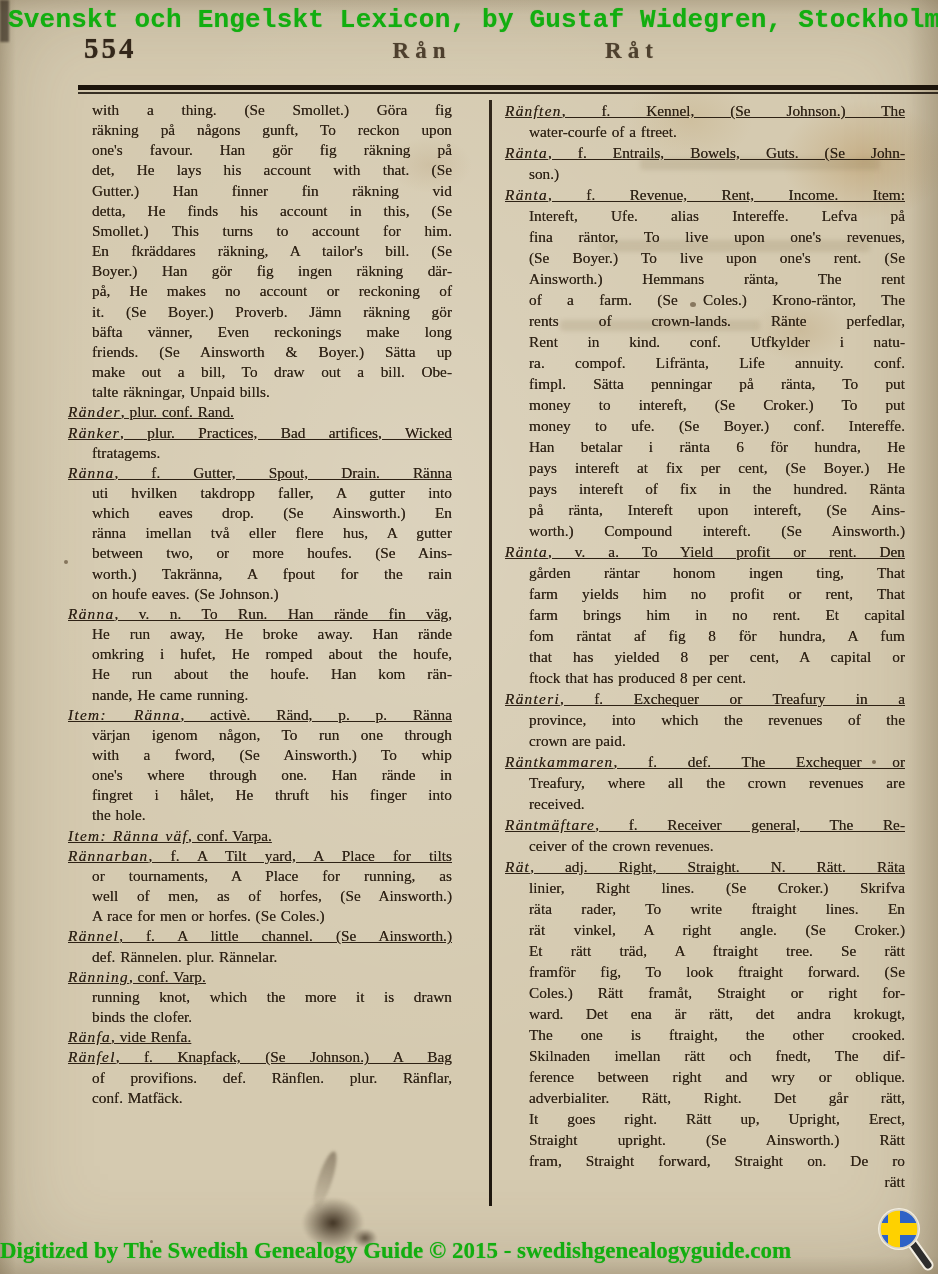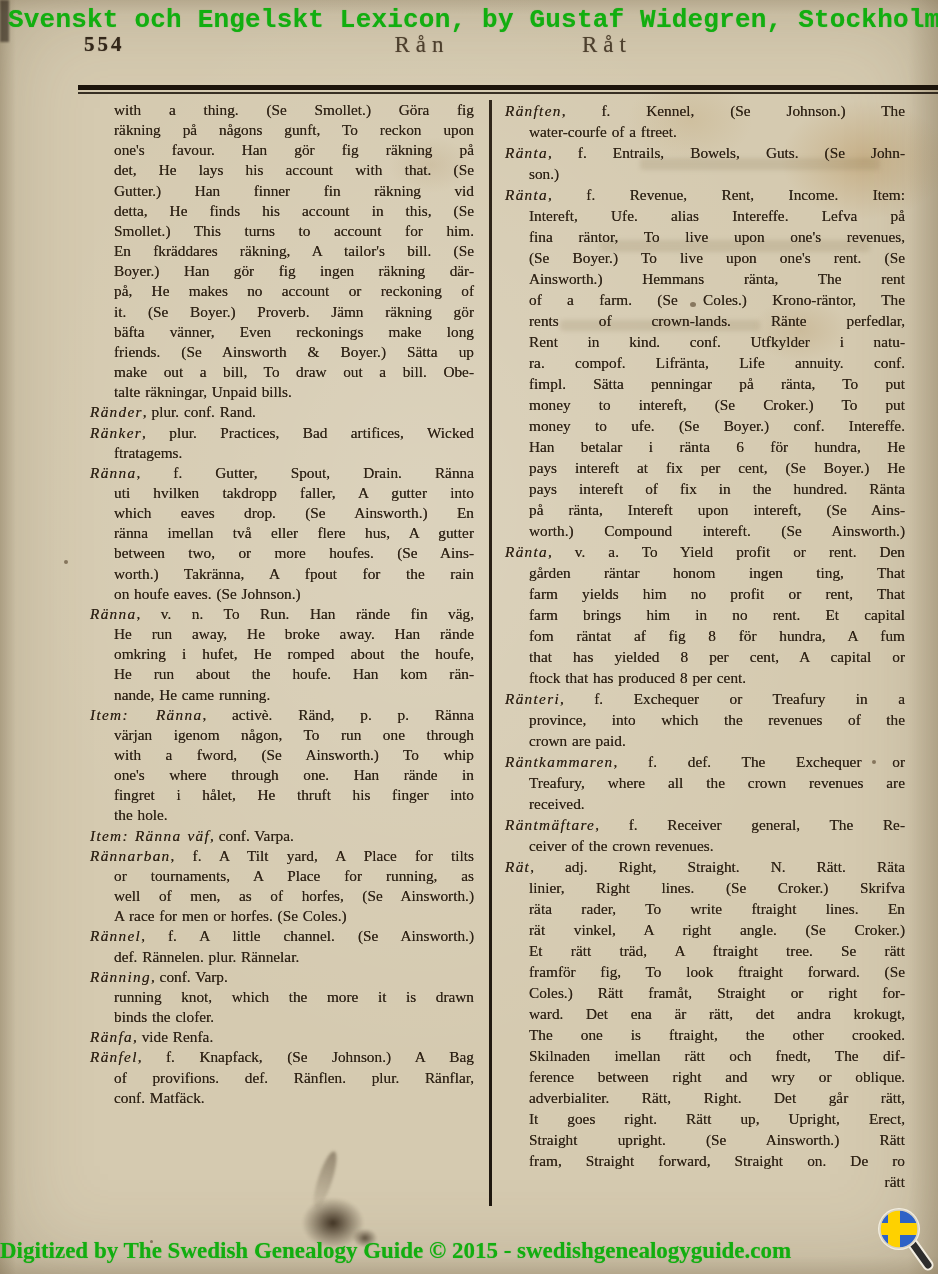--- a/index.html
+++ b/index.html
@@ -18,38 +18,38 @@
       linear-gradient(to bottom, rgba(120,100,70,.18), transparent 14px),
       linear-gradient(to top, rgba(120,100,70,.20), transparent 18px);
     box-shadow: inset 0 0 90px rgba(95,78,50,.28);
   }
   .green{color:#12ae10;font-weight:bold;
     text-shadow:0 0 1px rgba(18,174,16,.5);}
   .top-credit{position:absolute;left:8px;top:5px;font-size:26px;letter-spacing:.2px;
     white-space:nowrap;font-family:Liberation Mono, monospace;}
   .bottom-credit{position:absolute;left:0;right:52px;top:1238px;text-align:left;
     font-size:23px;white-space:nowrap;}
-  .page-number{position:absolute;left:84px;top:32px;font-size:21px;font-weight:bold;
+  .page-number{position:absolute;left:84px;top:32px;font-size:29px;font-weight:bold;
     color:#33271a;letter-spacing:3px;text-shadow:0 0 1px rgba(51,39,26,.6);}
-  .rh{position:absolute;top:32px;font-size:23px;font-weight:normal;color:#3c2e1d;
+  .rh{position:absolute;top:38px;font-size:23px;font-weight:bold;color:#3c2e1d;
     letter-spacing:6px;opacity:.88;text-shadow:0 0 1px rgba(60,46,29,.5);}
   .rh-left{left:372px;width:100px;text-align:center;}
-  .rh-right{left:582px;width:100px;}
+  .rh-right{left:582px;width:100px;text-align:center;}
   .rule{position:absolute;left:78px;right:0;top:85px;height:10px;
     background:linear-gradient(#1c140b 0 5px, transparent 5px 7px, rgba(28,20,11,.85) 7px 9px, transparent 9px);}
   .divider{position:absolute;left:489px;top:100px;width:3px;height:1106px;
     background:linear-gradient(rgba(30,20,10,.9), rgba(20,13,6,.95));}
   .col{position:absolute;color:#2e2215;font-size:15.3px;word-spacing:1px;
     text-shadow:0 0 .5px rgba(46,34,21,.75);}
-  .col-left{left:114px;top:100px;width:360px;line-height:20.15px;}
+  .col-left{left:92px;top:100px;width:360px;line-height:20.15px;}
   .col-right{left:529px;top:100px;width:376px;line-height:21.0px;}
   .line{text-align:justify;text-align-last:justify;white-space:normal;}
   .line.nj{text-align-last:left;}
   .line.ar{text-align-last:right;}
-  .line.entry{margin-left:-24px;}
+  .line.entry{margin-left:-24px;text-decoration:underline;}
   .hw{font-style:italic;letter-spacing:1.3px;font-weight:normal;}
   .ghost{position:absolute;background:rgba(125,105,70,.16);filter:blur(2px);border-radius:4px;}
   .blot{position:absolute;border-radius:55% 45% 60% 40%;
     background:radial-gradient(closest-side, rgba(40,26,12,.85), rgba(40,26,12,.35) 55%, transparent 95%);
     filter:blur(1px);}
   .streak{position:absolute;background:linear-gradient(rgba(50,34,16,.4), rgba(50,34,16,.05));
     filter:blur(1.5px);border-radius:50%;}
   .speck{position:absolute;width:4px;height:4px;border-radius:50%;background:rgba(70,50,25,.55);}
   .corner-mark{position:absolute;left:0;top:0;width:9px;height:42px;background:rgba(25,17,8,.55);filter:blur(1px);}
   .logo{position:absolute;left:873px;top:1206px;width:62px;height:66px;}

